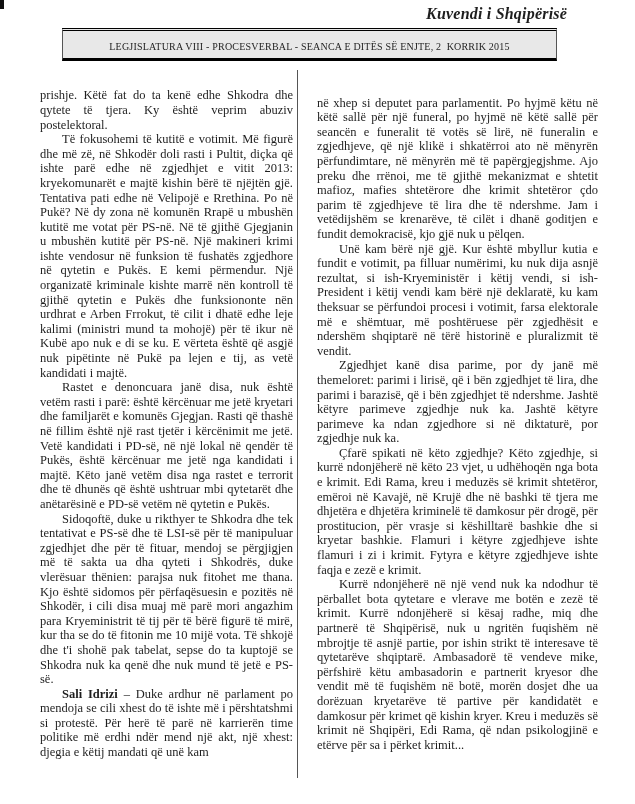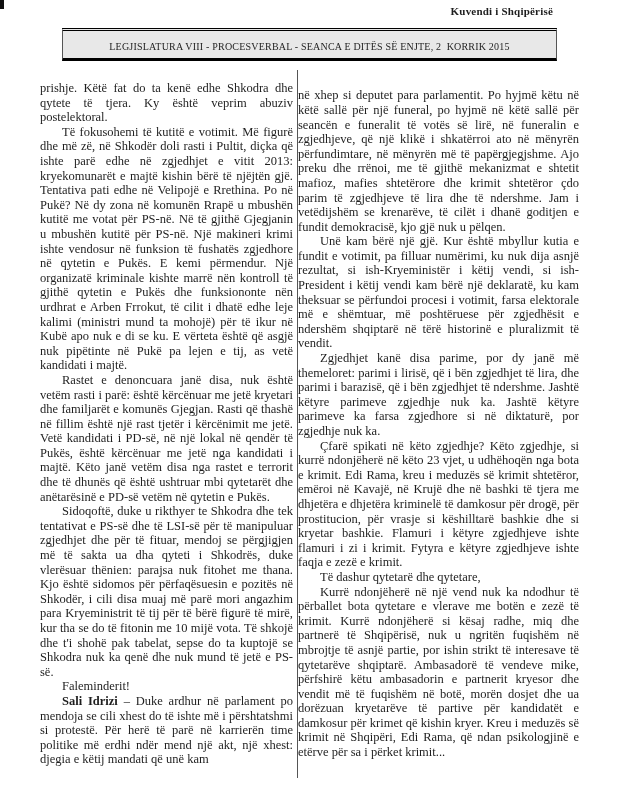--- a/index.html
+++ b/index.html
@@ -14,22 +14,23 @@
   }
   .corner-artifact {
     position: absolute;
     left: 0; top: 0;
     width: 4px; height: 9px;
     background: #101010;
   }
   .doc-title {
     position: absolute;
     top: 5px;
-    right: 82px;
-    font-size: 11px;
+    right: 68px;
+    font-size: 16px;
+    font-style: italic;
     font-weight: bold;
     letter-spacing: 0.2px;
   }
   .banner {
     position: absolute;
     left: 62px;
     top: 28px;
     width: 493px;
     background: #e8e8e8;
     border-top: 3px double #000;
@@ -52,21 +53,21 @@
     width: 558px;
     display: flex;
     align-items: center;
   }
   .col {
     text-align: justify;
     font-size: 12.5px;
     line-height: 14.6px;
   }
   .col-left  { width: 253px; }
-  .col-right { width: 281px; }
+  .col-right { width: 281px; margin-left: 19px; }
   .divider {
     width: 1px;
     height: 708px;
     background: #555;
     margin-left: 4px;
     flex: 0 0 1px;
   }
   .col p { margin: 0; }
   .col p.ind { text-indent: 22px; }
   .speaker { font-weight: bold; }
@@ -84,29 +85,27 @@
     <span>LEGJISLATURA VIII - PROCESVERBAL - SEANCA E DITËS SË ENJTE, 2  KORRIK 2015</span>
   </div>
 
   <div class="columns">
 
     <div class="col col-left">
       <p class="cont">prishje. Këtë fat do ta kenë edhe Shkodra dhe qytete të tjera. Ky është veprim abuziv postelektoral.</p>
       <p class="ind">Të fokusohemi të kutitë e votimit. Më figurë dhe më zë, në Shkodër doli rasti i Pultit, diçka që ishte parë edhe në zgjedhjet e vitit 2013: kryekomunarët e majtë kishin bërë të njëjtën gjë. Tentativa pati edhe në Velipojë e Rrethina. Po në Pukë? Në dy zona në komunën Rrapë u mbushën kutitë me votat për PS-në. Në të gjithë Gjegjanin u mbushën kutitë për PS-në. Një makineri krimi ishte vendosur në funksion të fushatës zgjedhore në qytetin e Pukës. E kemi përmendur. Një organizatë kriminale kishte marrë nën kontroll të gjithë qytetin e Pukës dhe funksiononte nën urdhrat e Arben Frrokut, të cilit i dhatë edhe leje kalimi (ministri mund ta mohojë) për të ikur në Kubë apo nuk e di se ku. E vërteta është që asgjë nuk pipëtinte në Pukë pa lejen e tij, as vetë kandidati i majtë.</p>
       <p class="ind">Rastet e denoncuara janë disa, nuk është vetëm rasti i parë: është kërcënuar me jetë kryetari dhe familjarët e komunës Gjegjan. Rasti që thashë në fillim është një rast tjetër i kërcënimit me jetë. Vetë kandidati i PD-së, në një lokal në qendër të Pukës, është kërcënuar me jetë nga kandidati i majtë. Këto janë vetëm disa nga rastet e terrorit dhe të dhunës që është ushtruar mbi qytetarët dhe anëtarësinë e PD-së vetëm në qytetin e Pukës.</p>
       <p class="ind">Sidoqoftë, duke u rikthyer te Shkodra dhe tek tentativat e PS-së dhe të LSI-së për të manipuluar zgjedhjet dhe për të fituar, mendoj se përgjigjen më të sakta ua dha qyteti i Shkodrës, duke vlerësuar thënien: parajsa nuk fitohet me thana. Kjo është sidomos për përfaqësuesin e pozitës në Shkodër, i cili disa muaj më parë mori angazhim para Kryeministrit të tij për të bërë figurë të mirë, kur tha se do të fitonin me 10 mijë vota. Të shkojë dhe t'i shohë pak tabelat, sepse do ta kuptojë se Shkodra nuk ka qenë dhe nuk mund të jetë e PS-së.</p>
-      <p class="ind">Faleminderit!</p>
       <p class="ind"><b class="speaker">Sali Idrizi</b><span> – Duke ardhur në parlament po mendoja se cili xhest do të ishte më i përshtatshmi si protestë. Për herë të parë në karrierën time politike më erdhi ndër mend një akt, një xhest: djegia e këtij mandati që unë kam</span></p>
     </div>
 
     <div class="divider"></div>
 
     <div class="col col-right">
       <p class="cont">në xhep si deputet para parlamentit. Po hyjmë këtu në këtë sallë për një funeral, po hyjmë në këtë sallë për seancën e funeralit të votës së lirë, në funeralin e zgjedhjeve, që një klikë i shkatërroi ato në mënyrën përfundimtare, në mënyrën më të papërgjegjshme. Ajo preku dhe rrënoi, me të gjithë mekanizmat e shtetit mafioz, mafies shtetërore dhe krimit shtetëror çdo parim të zgjedhjeve të lira dhe të ndershme. Jam i vetëdijshëm se krenarëve, të cilët i dhanë goditjen e fundit demokracisë, kjo gjë nuk u pëlqen.</p>
       <p class="ind">Unë kam bërë një gjë. Kur është mbyllur kutia e fundit e votimit, pa filluar numërimi, ku nuk dija asnjë rezultat, si ish-Kryeministër i këtij vendi, si ish-President i këtij vendi kam bërë një deklaratë, ku kam theksuar se përfundoi procesi i votimit, farsa elektorale më e shëmtuar, më poshtëruese për zgjedhësit e ndershëm shqiptarë në tërë historinë e pluralizmit të vendit.</p>
-      <p class="ind">Zgjedhjet kanë disa parime, por dy janë më themeloret: parimi i lirisë, që i bën zgjedhjet të lira, dhe parimi i barazisë, që i bën zgjedhjet të ndershme. Jashtë këtyre parimeve zgjedhje nuk ka. Jashtë këtyre parimeve ka farsa zgjedhore si në diktaturë, por zgjedhje nuk ka.</p>
+      <p class="ind">Zgjedhjet kanë disa parime, por dy janë më themeloret: parimi i lirisë, që i bën zgjedhjet të lira, dhe parimi i barazisë, që i bën zgjedhjet të ndershme. Jashtë këtyre parimeve zgjedhje nuk ka. Jashtë këtyre parimeve ka ndan zgjedhore si në diktaturë, por zgjedhje nuk ka.</p>
       <p class="ind">Çfarë spikati në këto zgjedhje? Këto zgjedhje, si kurrë ndonjëherë në këto 23 vjet, u udhëhoqën nga bota e krimit. Edi Rama, kreu i meduzës së krimit shtetëror, emëroi në Kavajë, në Krujë dhe në bashki të tjera me dhjetëra e dhjetëra kriminelë të damkosur për drogë, për prostitucion, për vrasje si këshilltarë bashkie dhe si kryetar bashkie. Flamuri i këtyre zgjedhjeve ishte flamuri i zi i krimit. Fytyra e këtyre zgjedhjeve ishte faqja e zezë e krimit.</p>
-      <p class="ind">Të dashur qytetarë dhe qytetare,</p>
       <p class="ind">Kurrë ndonjëherë në një vend nuk ka ndodhur të përballet bota qytetare e vlerave me botën e zezë të krimit. Kurrë ndonjëherë si kësaj radhe, miq dhe partnerë të Shqipërisë, nuk u ngritën fuqishëm në mbrojtje të asnjë partie, por ishin strikt të interesave të qytetarëve shqiptarë. Ambasadorë të vendeve mike, përfshirë këtu ambasadorin e partnerit kryesor dhe vendit më të fuqishëm në botë, morën dosjet dhe ua dorëzuan kryetarëve të partive për kandidatët e damkosur për krimet që kishin kryer. Kreu i meduzës së krimit në Shqipëri, Edi Rama, që ndan psikologjinë e etërve për sa i përket krimit...</p>
     </div>
 
   </div>
 </div>
 
 </body></html>

